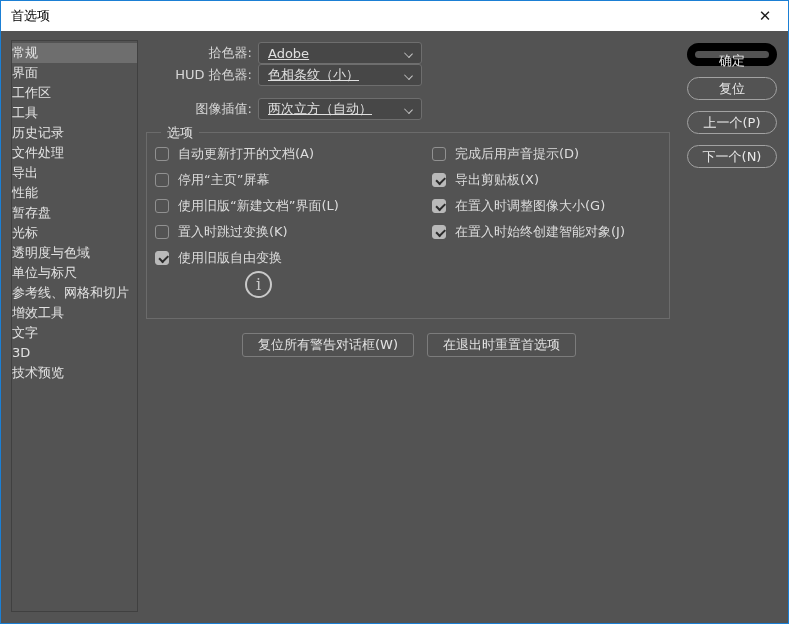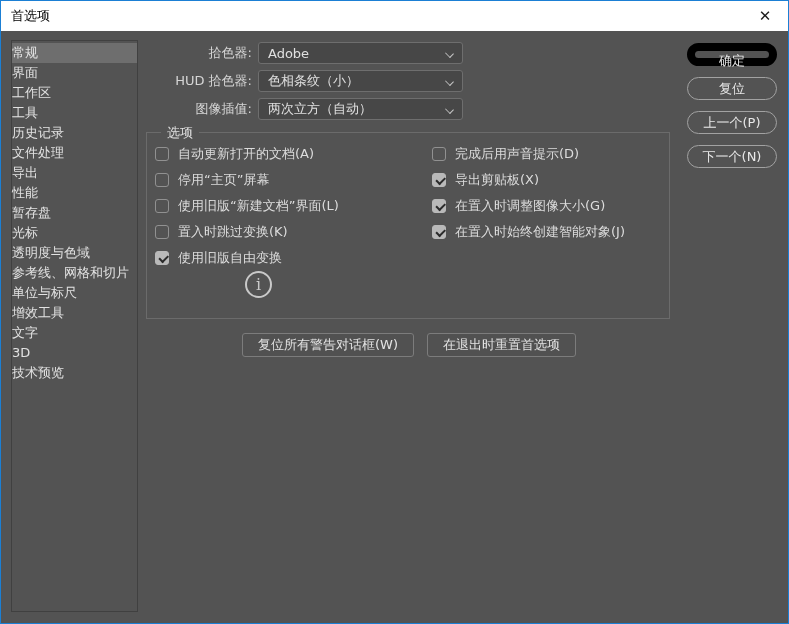--- a/index.html
+++ b/index.html
@@ -44,24 +44,24 @@
     cursor: default;
   }
   .side-item.selected { background: #6e6e6e; }
 
   
   .picker-row { position: absolute; left: 145px; height: 22px; display: flex; align-items: center; }
   .picker-row .plabel {
     width: 106px; text-align: right; margin-right: 6px; color: #d6d6d6;
   }
   .dropdown {
-    position: relative; width: 205px; height: 22px;
+    position: relative; width: 164px; height: 22px;
     background: #474747; border: 1px solid #6e6e6e; border-radius: 3px;
     display: flex; align-items: center; padding: 0 22px 0 9px;
-    color: #e0e0e0; cursor: default;
+    color: #e0e0e0; cursor: default; text-decoration: underline;
   }
   .dropdown .chev {
     position: absolute; right: 9px; top: 7px;
     width: 7px; height: 7px;
     border-right: 1.5px solid #c6c6c6; border-bottom: 1.5px solid #c6c6c6;
     transform: rotate(45deg) scale(1,0.8);
   }
 
   
   .groupbox {
@@ -138,37 +138,37 @@
         <div class="side-item">界面</div>
         <div class="side-item">工作区</div>
         <div class="side-item">工具</div>
         <div class="side-item">历史记录</div>
         <div class="side-item">文件处理</div>
         <div class="side-item">导出</div>
         <div class="side-item">性能</div>
         <div class="side-item">暂存盘</div>
         <div class="side-item">光标</div>
         <div class="side-item">透明度与色域</div>
+        <div class="side-item">单位与标尺</div>
         <div class="side-item">参考线、网格和切片</div>
-        <div class="side-item">单位与标尺</div>
         <div class="side-item">增效工具</div>
         <div class="side-item">文字</div>
         <div class="side-item">3D</div>
         <div class="side-item">技术预览</div>
       </div>
 
     <div id="pickers">
         <div class="picker-row" style="top: 11px;">
           <span class="plabel">拾色器:</span>
           <div class="dropdown">
             <span>Adobe</span>
             <span class="chev"></span>
           </div>
         </div>
-        <div class="picker-row" style="top: 39px;">
+        <div class="picker-row" style="top: 33px;">
           <span class="plabel">HUD 拾色器:</span>
           <div class="dropdown">
             <span>色相条纹（小）</span>
             <span class="chev"></span>
           </div>
         </div>
         <div class="picker-row" style="top: 67px;">
           <span class="plabel">图像插值:</span>
           <div class="dropdown">
             <span>两次立方（自动）</span>

